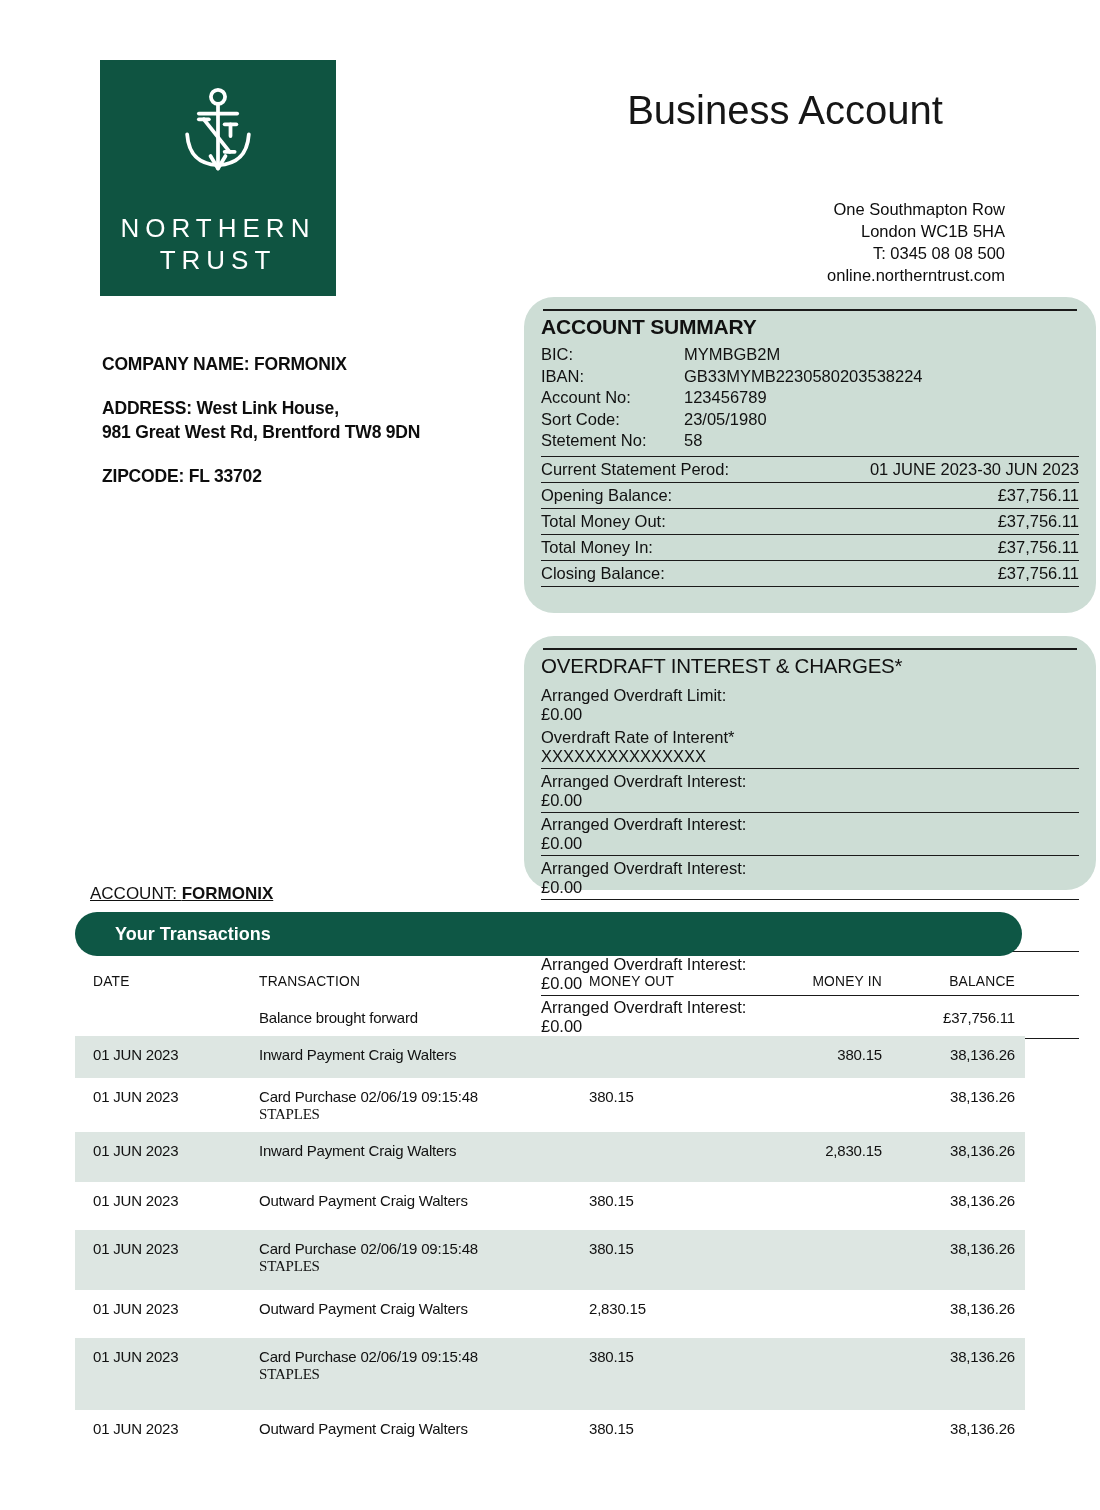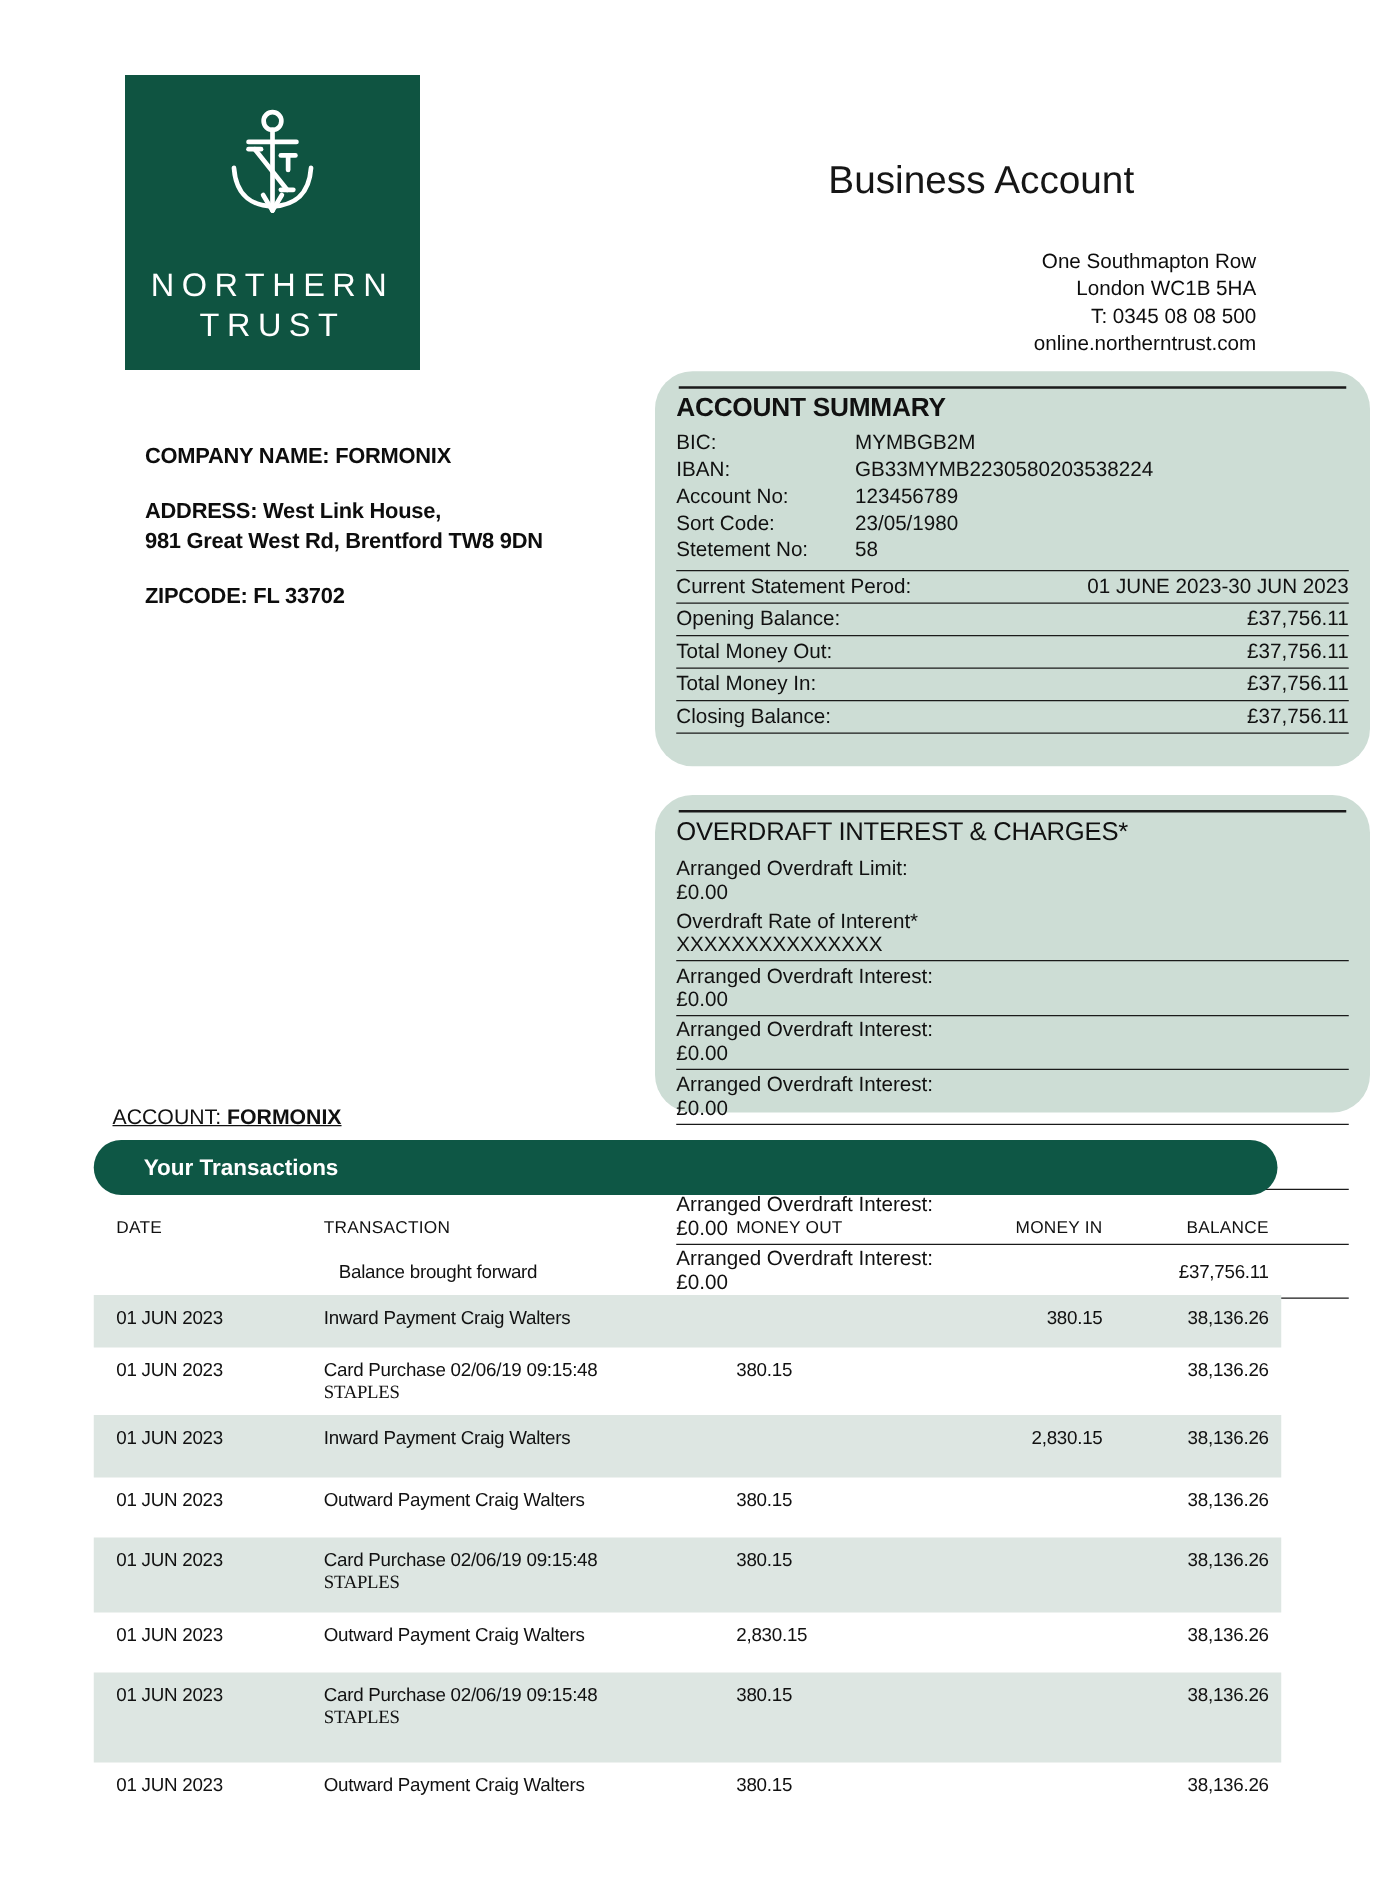--- a/index.html
+++ b/index.html
@@ -15,25 +15,25 @@
   .page{position:relative;width:1100px;height:1510px;background:#ffffff;overflow:hidden;}
 
   
   .logo{position:absolute;left:100px;top:60px;width:236px;height:236px;background:var(--brand-green);
         display:flex;flex-direction:column;align-items:center;justify-content:flex-start;padding-top:26px;}
   .logo svg{display:block;}
   .logo-text{margin-top:26px;color:#ffffff;text-align:center;font-size:26px;letter-spacing:6px;font-weight:400;line-height:32px;}
 
   
   .doc-title{position:absolute;left:535px;top:88px;width:500px;text-align:center;
-             font-size:31px;font-weight:500;color:#161616;margin-top:38px;}
+             font-size:40px;font-weight:500;color:#161616;}
   .bank-address{position:absolute;right:95px;top:198px;text-align:right;font-size:16.5px;line-height:22px;color:#0d0d0d;}
 
   
-  .company-block{position:absolute;left:116px;top:352px;font-size:17.5px;font-weight:700;letter-spacing:-0.2px;color:#0d0d0d;}
+  .company-block{position:absolute;left:102px;top:352px;font-size:17.5px;font-weight:700;letter-spacing:-0.2px;color:#0d0d0d;}
   .company-block .cb-line{line-height:24px;}
   .company-block .gap{height:20px;}
 
   
   .green-box{position:absolute;left:524px;width:572px;background:var(--box-bg);border-radius:30px;padding:10px 17px 8px 17px;}
   .summary-box{top:297px;height:316px;}
   .overdraft-box{top:636px;height:254px;}
   .box-topline{border-top:2.2px solid var(--line-color);margin:2px 2px 4px 2px;}
   .box-title{font-size:21px;font-weight:700;letter-spacing:-0.2px;margin:2px 0 5px 0;}
   .box-title.regular{font-weight:400;font-size:20.5px;}
@@ -59,21 +59,21 @@
 
   
   .tx-table{position:absolute;left:75px;top:966px;width:950px;font-size:15px;letter-spacing:-0.2px;}
   .t-row{display:flex;align-items:flex-start;}
   .c-date{width:160px;flex:none;padding-left:18px;}
   .c-tx{width:330px;flex:none;margin-left:24px;}
   .c-out{width:125px;flex:none;text-align:left;}
   .c-in{width:168px;flex:none;text-align:right;}
   .c-bal{flex:1;text-align:right;padding-right:10px;}
   .thead{font-size:13.8px;letter-spacing:0.2px;padding:8px 0 6px 0;}
-  .opening-row{padding:14px 0 10px 0;gap:12px;}
+  .opening-row{padding:14px 0 10px 0;}
   .t-body .t-row{padding:10px 0 8px 0;}
   .t-body .t-row:nth-child(odd){background:var(--stripe-bg);}
   .t-body .t-row:nth-child(1){min-height:42px;}
   .t-body .t-row:nth-child(2){min-height:54px;}
   .t-body .t-row:nth-child(3){min-height:50px;}
   .t-body .t-row:nth-child(4){min-height:48px;}
   .t-body .t-row:nth-child(5){min-height:60px;}
   .t-body .t-row:nth-child(6){min-height:48px;}
   .t-body .t-row:nth-child(7){min-height:72px;}
   .t-body .t-row:nth-child(8){min-height:42px;}

